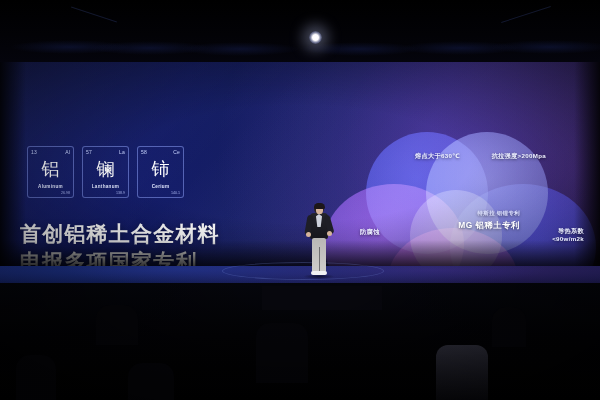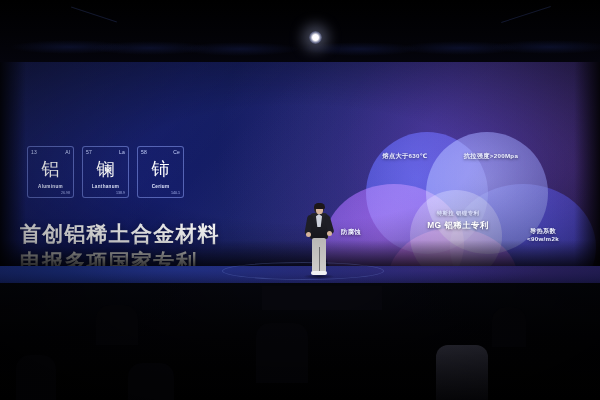--- a/index.html
+++ b/index.html
@@ -63,21 +63,21 @@
     background:radial-gradient(circle at 50% 40%,rgba(122,134,232,.80),rgba(78,92,200,.70));}
   .c-corr{left:6px;top:52px;width:140px;height:120px;
     background:radial-gradient(circle at 40% 45%,rgba(128,70,216,.86),rgba(92,46,170,.74));}
   .c-cond{left:132px;top:52px;width:146px;height:126px;
     background:radial-gradient(circle at 60% 48%,rgba(40,56,220,.90),rgba(24,34,150,.78));}
   .c-bot{left:70px;top:96px;width:130px;height:104px;
     background:radial-gradient(circle at 50% 40%,rgba(160,58,200,.80),rgba(110,36,150,.66));}
   .c-core{left:92px;top:58px;width:92px;height:92px;
     background:radial-gradient(circle at 50% 45%,rgba(190,190,250,.55),rgba(130,130,230,.34));}
 
-  .v-label{position:absolute;color:#eef1ff;text-align:center;line-height:1.35;
+  .v-label{position:absolute;color:#eef1ff;text-align:right;line-height:1.35;
     letter-spacing:.3px;text-shadow:0 1px 3px rgba(0,0,0,.55);z-index:6;}
   .l-melt{left:32px;top:20px;width:110px;font-size:6.2px;font-weight:700;}
   .l-tens{left:118px;top:20px;width:110px;font-size:6.2px;font-weight:700;}
   .l-corr{left:4px;top:96px;width:58px;font-size:6.4px;font-weight:700;}
   .l-cond{left:184px;top:95px;width:82px;font-size:6.2px;font-weight:700;}
   .l-core{left:78px;top:78px;width:124px;}
   .l-core .core-top{font-size:5.4px;color:#dfe3ff;font-weight:700;letter-spacing:.4px;}
   .l-core .core-main{font-size:8.4px;color:#ffffff;font-weight:700;margin-top:3px;letter-spacing:.5px;}
 
   

